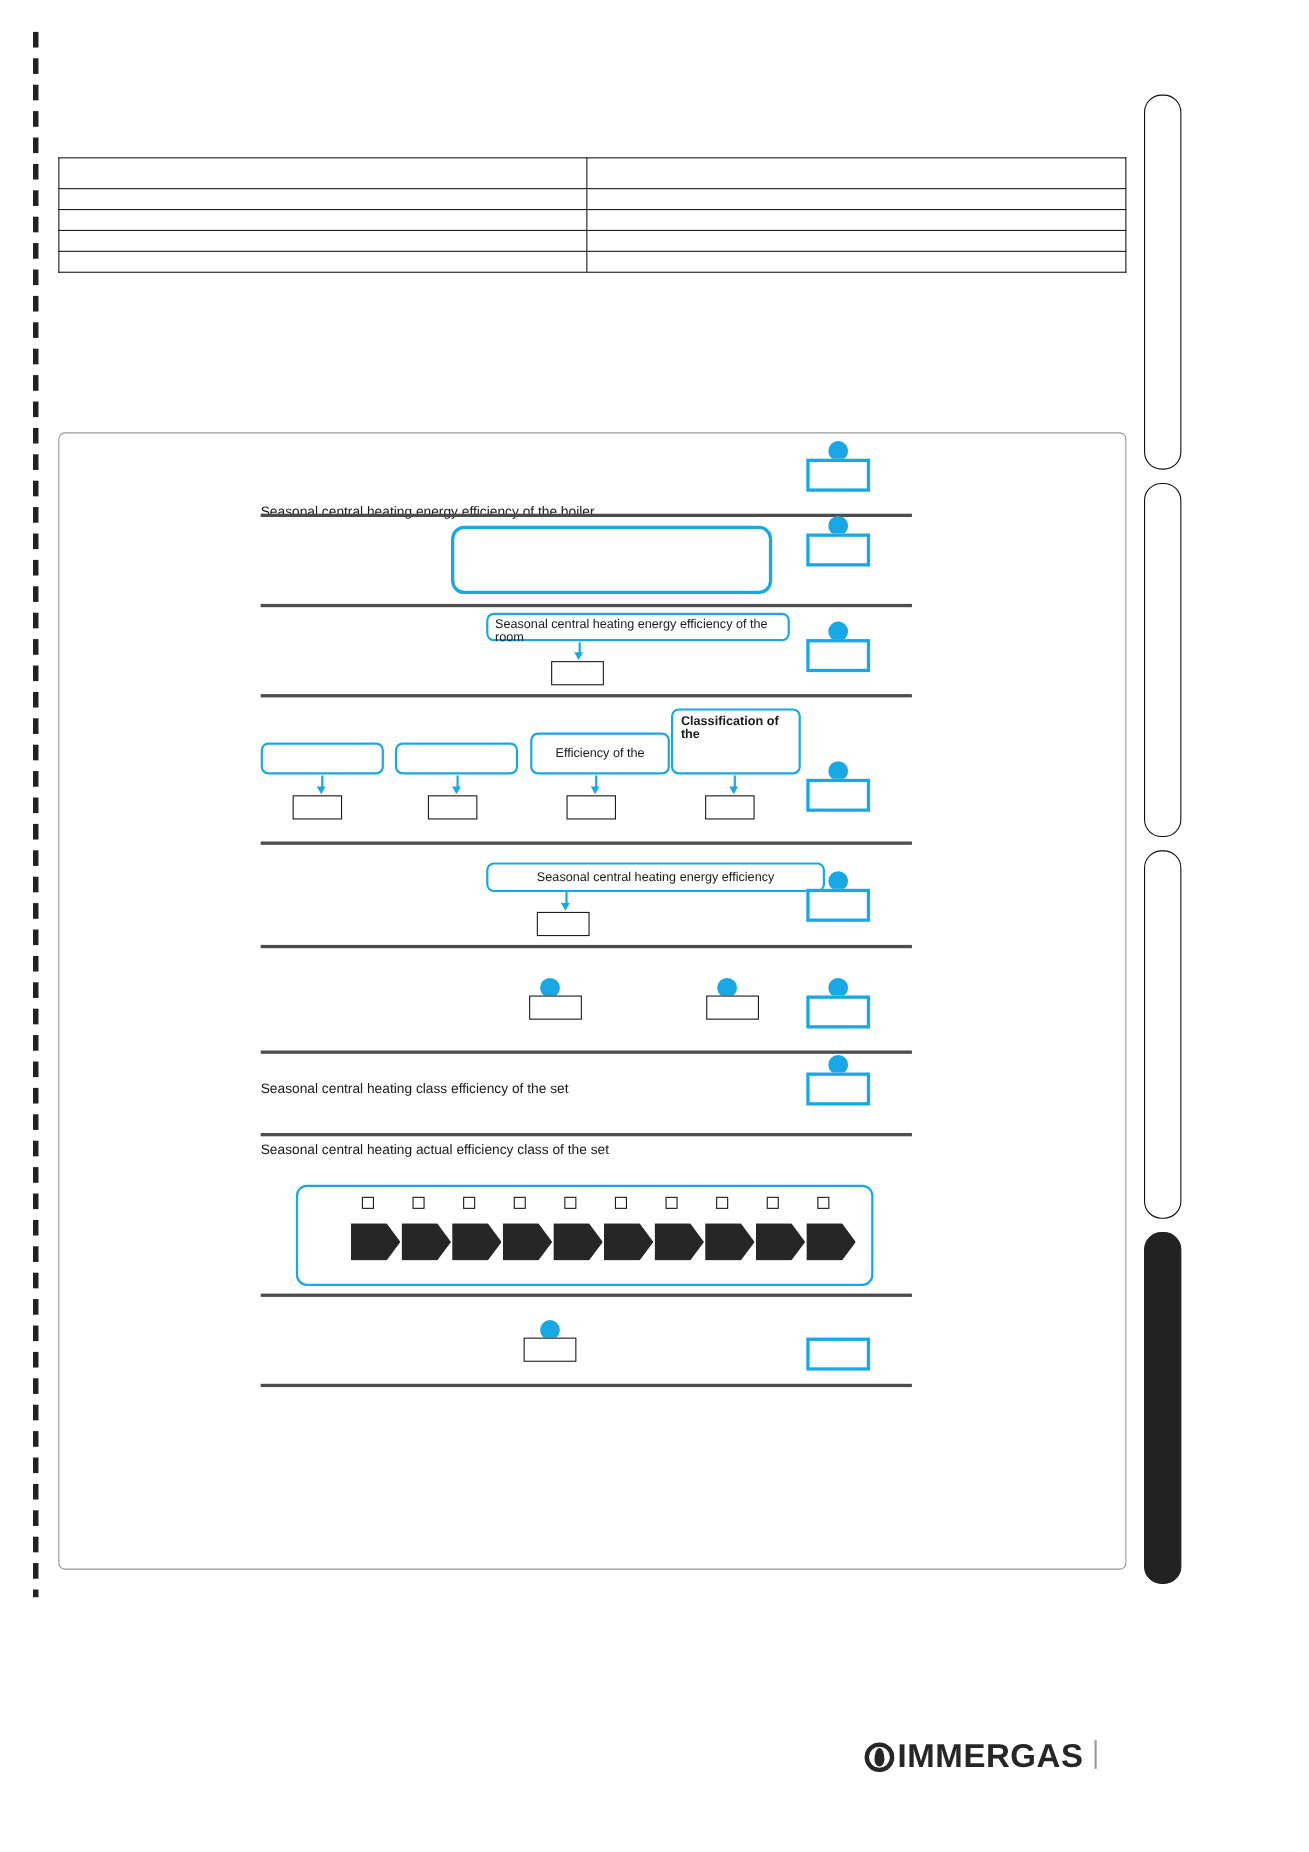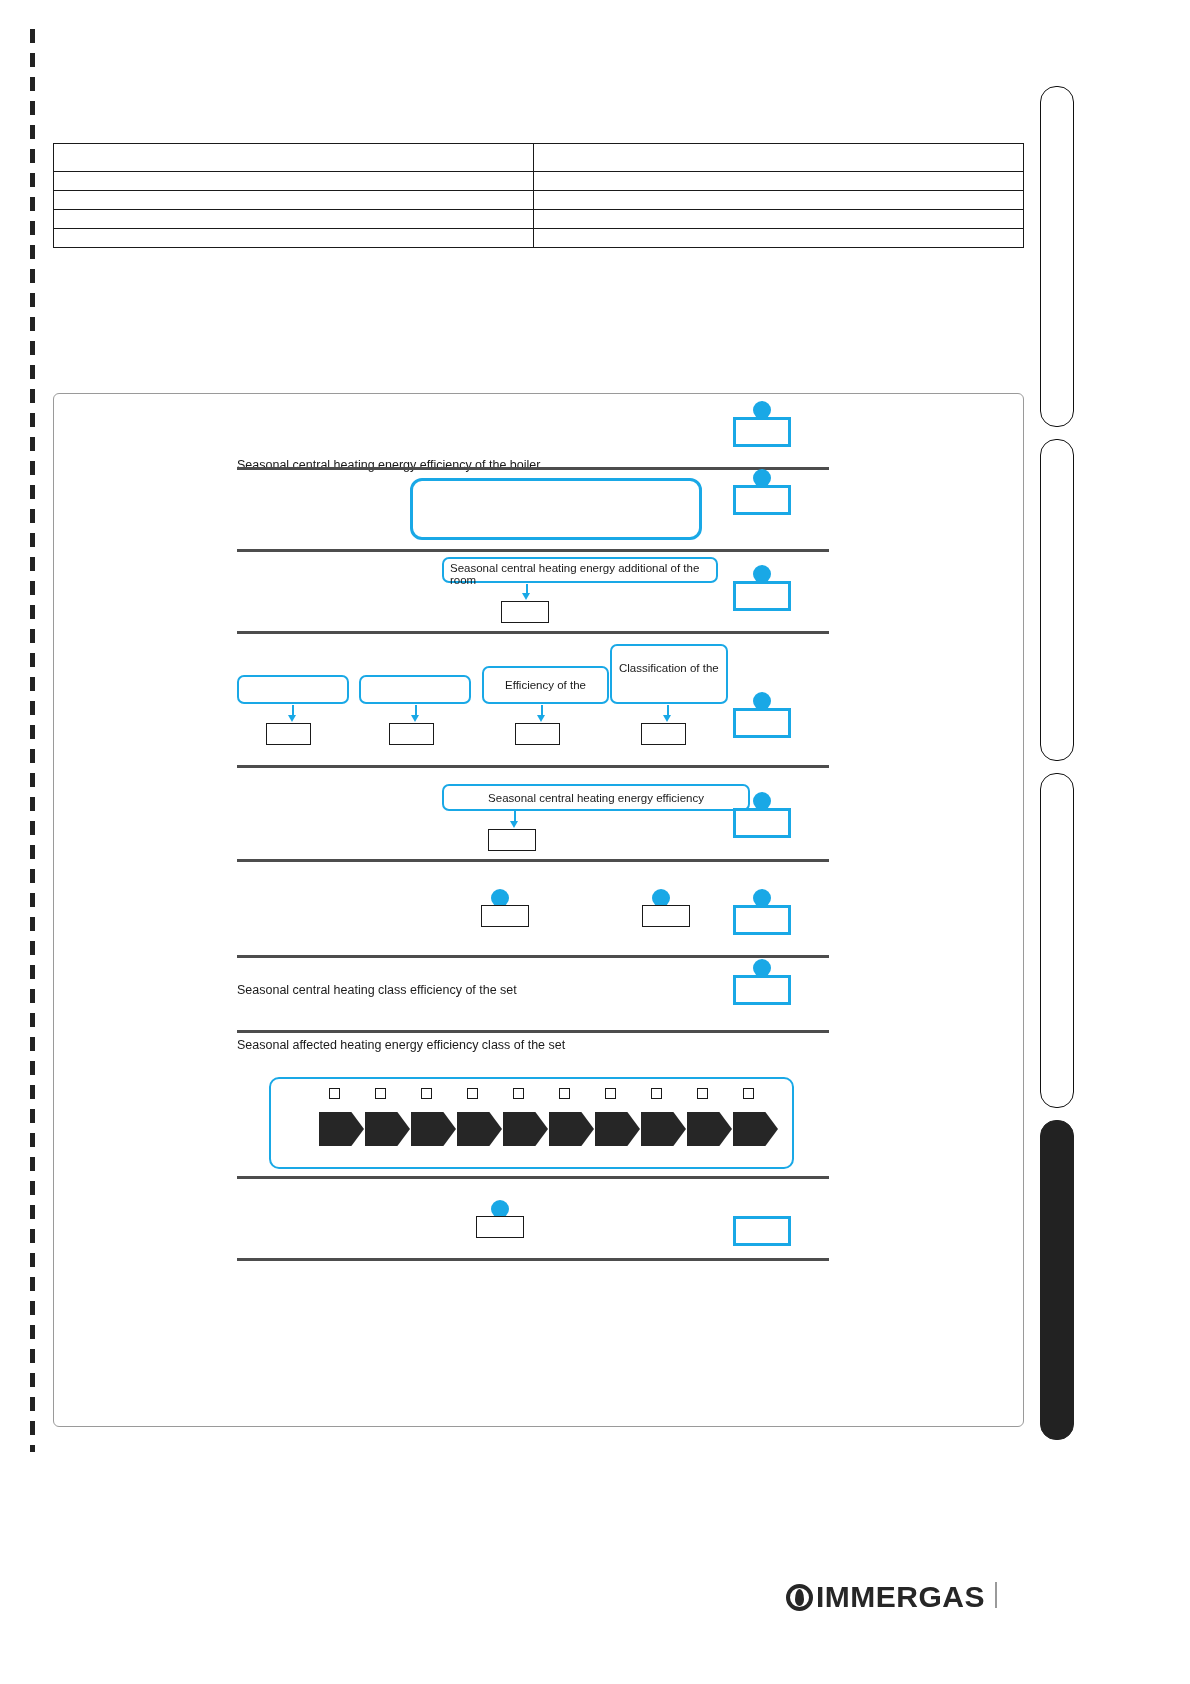--- a/index.html
+++ b/index.html
@@ -56,21 +56,21 @@
   }
 
   
   .callout{
     position:absolute;box-sizing:border-box;
     border:2px solid #19a8e6;border-radius:7px;background:#fff;
     font-size:11.5px;color:#1a1a1a;
   }
   .callout.pad{padding:3px 6px;}
   .callout.center{display:flex;align-items:center;justify-content:center;text-align:center;}
-  .callout.toptext{display:block;padding:16px 7px;}
+  .callout.toptext{display:block;padding:4px 7px;font-weight:bold;}
 
   
   .valbox{
     position:absolute;box-sizing:border-box;
     border:1.6px solid #1a1a1a;background:#fff;
   }
 
   
   .bluebox{
     position:absolute;box-sizing:border-box;
@@ -184,21 +184,21 @@
   <div class="row-label" style="left:183px;top:40px;margin-top:24px;">Seasonal central heating energy efficiency of the boiler</div>
   <div class="dot" style="left:699px;top:7px;"></div>
   <div class="bluebox" style="left:679px;top:23px;width:58px;height:30px;"></div>
   <div class="hr" style="left:183px;top:73px;"></div>
 
   <div class="callout" style="left:356px;top:84px;width:292px;height:62px;border-width:3px;border-radius:12px;"></div>
   <div class="dot" style="left:699px;top:75px;"></div>
   <div class="bluebox" style="left:679px;top:91px;width:58px;height:30px;"></div>
   <div class="hr" style="left:183px;top:155px;"></div>
 
-  <div class="callout pad" style="left:388px;top:163px;width:276px;height:26px;">Seasonal central heating energy additional of the room</div>
+  <div class="callout pad" style="left:388px;top:163px;width:276px;height:26px;">Seasonal central heating energy efficiency of the room</div>
   <div class="arrow-down" style="left:468px;top:190px;height:16px;">
     <div class="stem" style="height:10px;"></div>
       <div class="head" style="top:9px;"></div>
   </div>
   <div class="valbox" style="left:447px;top:207px;width:48px;height:22px;"></div>
   <div class="dot" style="left:699px;top:171px;"></div>
   <div class="bluebox" style="left:679px;top:187px;width:58px;height:30px;"></div>
   <div class="hr" style="left:183px;top:237px;"></div>
 
   <div class="callout" style="left:183px;top:281px;width:112px;height:29px;"></div>
@@ -248,21 +248,21 @@
   <div class="valbox" style="left:538px;top:511px;width:48px;height:22px;transform:translateX(50px);"></div>
   <div class="dot" style="left:699px;top:495px;"></div>
   <div class="bluebox" style="left:679px;top:511px;width:58px;height:30px;"></div>
   <div class="hr" style="left:183px;top:561px;"></div>
 
   <div class="row-label" style="left:183px;top:589px;">Seasonal central heating class efficiency of the set</div>
   <div class="dot" style="left:699px;top:565px;"></div>
   <div class="bluebox" style="left:679px;top:581px;width:58px;height:30px;"></div>
   <div class="hr" style="left:183px;top:636px;"></div>
 
-  <div class="row-label" style="left:183px;top:644px;">Seasonal affected heating energy efficiency class of the set</div>
+  <div class="row-label" style="left:183px;top:644px;">Seasonal central heating actual efficiency class of the set</div>
 
   <div class="classband" style="left:215px;top:683px;">
     <div class="tickrow">
       <div class="tickbox"></div>
       <div class="tickbox"></div>
       <div class="tickbox"></div>
       <div class="tickbox"></div>
       <div class="tickbox"></div>
       <div class="tickbox"></div>
       <div class="tickbox"></div>

